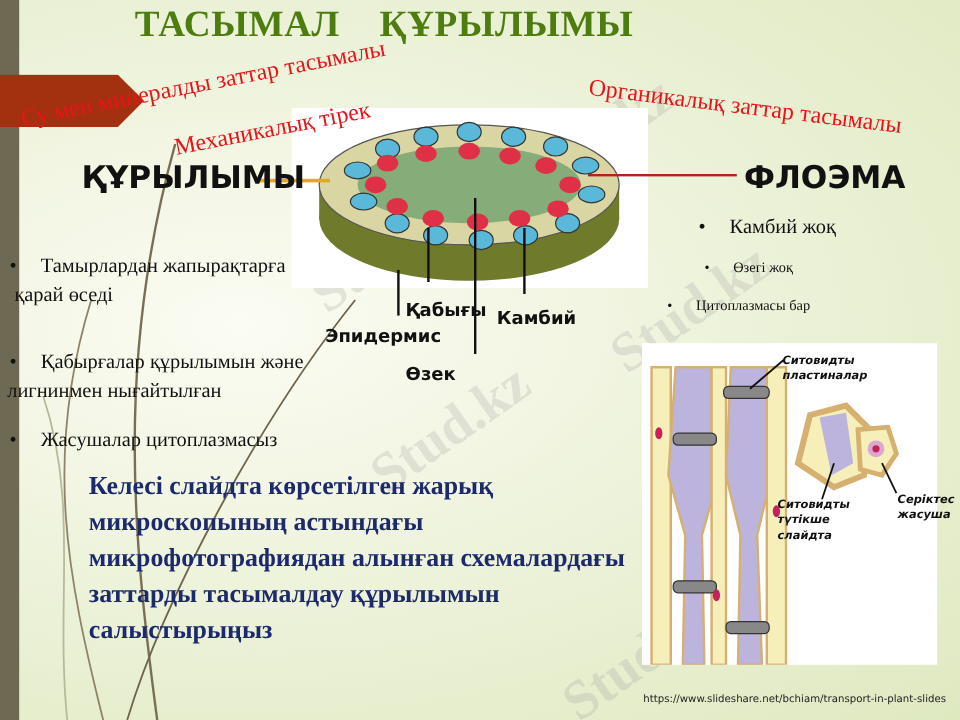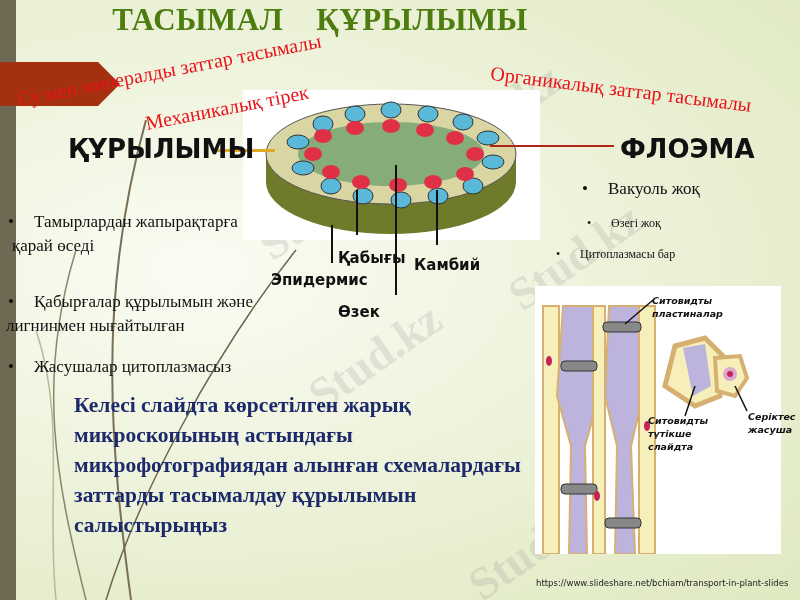--- a/index.html
+++ b/index.html
@@ -124,21 +124,21 @@
 <div class="abs bullet" style="left:8px;top:292px">
   <span class="dot">•</span><span>Қабырғалар құрылымын және</span>
 </div>
 <div class="abs bullet" style="left:6px;top:316px">лигнинмен нығайтылған</div>
 
 <div class="abs bullet" style="left:8px;top:357px">
   <span class="dot">•</span><span>Жасушалар цитоплазмасыз</span>
 </div>
 
 <div class="abs bullet" style="left:582px;top:179px">
-  <span class="dot">•</span><span>Вакуоль жоқ</span>
+  <span class="dot">•</span><span>Камбий жоқ</span>
 </div>
 <div class="abs bullet small-bullet" style="left:587px;top:216px">
   <span class="dot" style="width:24px">•</span><span>Өзегі жоқ</span>
 </div>
 <div class="abs bullet small-bullet" style="left:556px;top:247px">
   <span class="dot" style="width:24px">•</span><span>Цитоплазмасы бар</span>
 </div>
 
 <div class="abs phloem-img">
   <svg width="246" height="268" viewBox="0 0 246 268">

